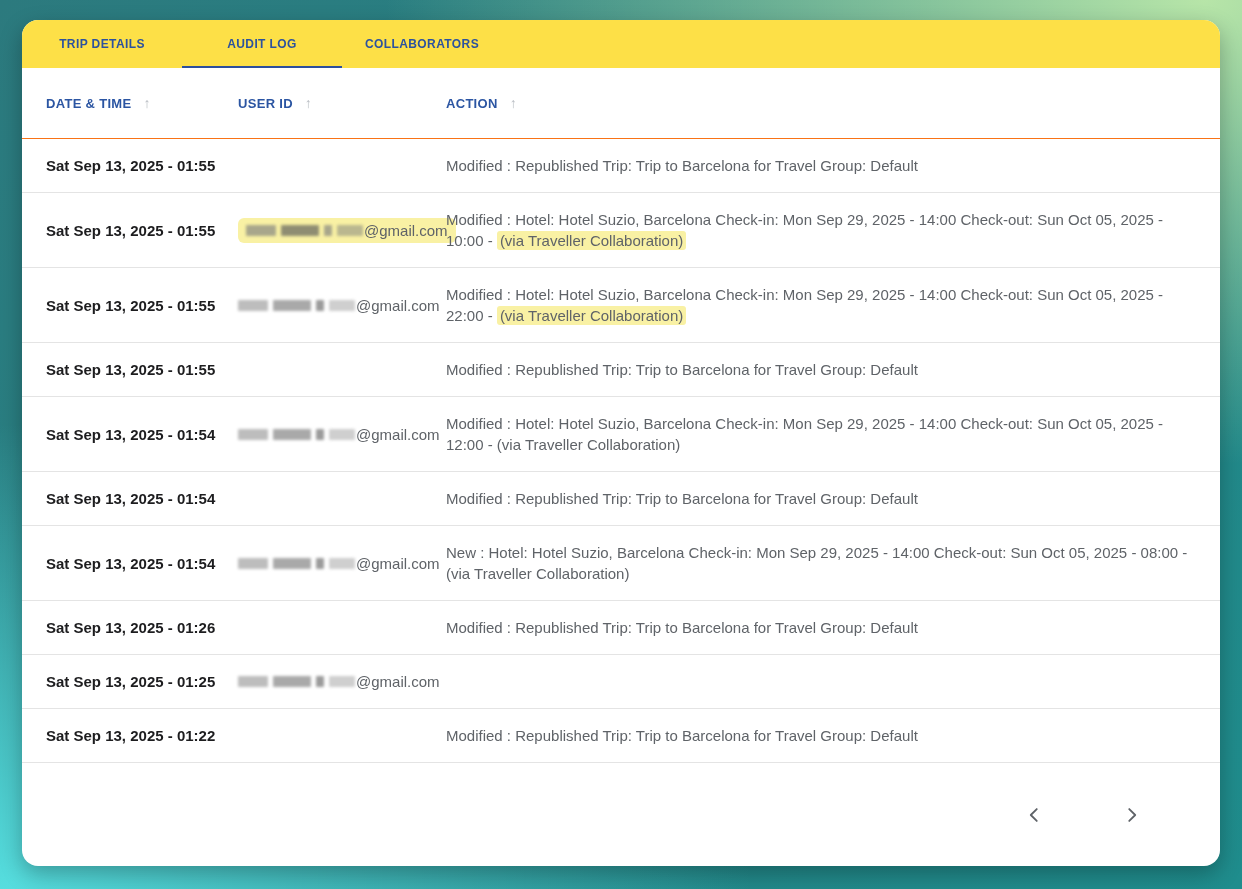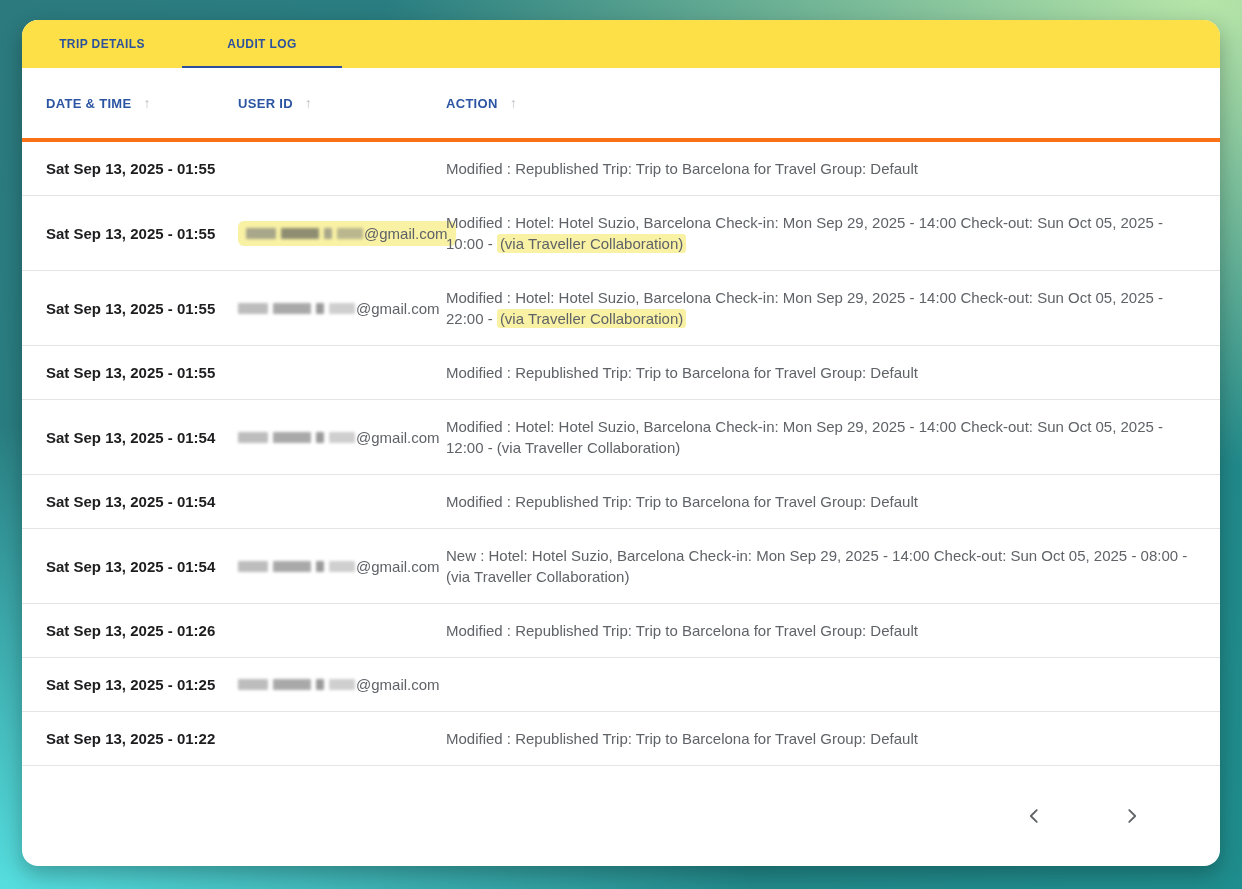--- a/index.html
+++ b/index.html
@@ -16,21 +16,21 @@
     box-shadow:0 8px 22px rgba(0,0,0,.28);
     display:flex;flex-direction:column;
   }
   
   .tabbar{height:48px;background:#fde047;display:flex;flex:0 0 auto;}
   .tab{width:160px;height:48px;display:flex;align-items:center;justify-content:center;
     cursor:pointer;position:relative;box-sizing:border-box;}
   .tab-label{font-size:12px;font-weight:700;letter-spacing:.4px;color:#2c529e;text-transform:uppercase;}
   .tab.active::after{content:"";position:absolute;left:0;right:0;bottom:0;height:2px;background:#2c4f9d;}
   
-  .thead{display:flex;align-items:center;height:70px;flex:0 0 auto;border-bottom:4px solid #f97316;}
+  .thead{display:flex;align-items:center;height:70px;flex:0 0 auto;border-bottom:1px solid #f97316;}
   .th{display:flex;align-items:center;gap:12px;cursor:pointer;box-sizing:border-box;}
   .th-label{font-size:13px;font-weight:700;letter-spacing:.3px;color:#2b55a2;text-transform:uppercase;}
   .sort-icon{font-size:14px;color:#b9bdc3;}
   .col-date{width:216px;padding-left:24px;}
   .col-user{width:208px;}
   .col-action{flex:1;padding-right:46px;}
   .tbody{flex:0 0 auto;}
   .tr{display:flex;align-items:center;padding:16px 0;box-sizing:border-box;
     min-height:54px;border-bottom:1px solid #e4e4e4;}
   .td{box-sizing:border-box;}
@@ -61,20 +61,23 @@
 
 <div class="card">
 
   <div class="tabbar" id="tabbar">
       <div class="tab">
     <span class="tab-label">TRIP DETAILS</span>
   </div>
       <div class="tab active">
     <span class="tab-label">AUDIT LOG</span>
   </div>
+      <div class="tab">
+    <span class="tab-label">COLLABORATORS</span>
+  </div>
     </div>
 
   <div class="thead" id="thead">
       <div class="th col-date">
     <span class="th-label">DATE &amp; TIME</span>
     <span class="sort-icon">↑</span>
   </div>
       <div class="th col-user">
     <span class="th-label">USER ID</span>
     <span class="sort-icon">↑</span>

